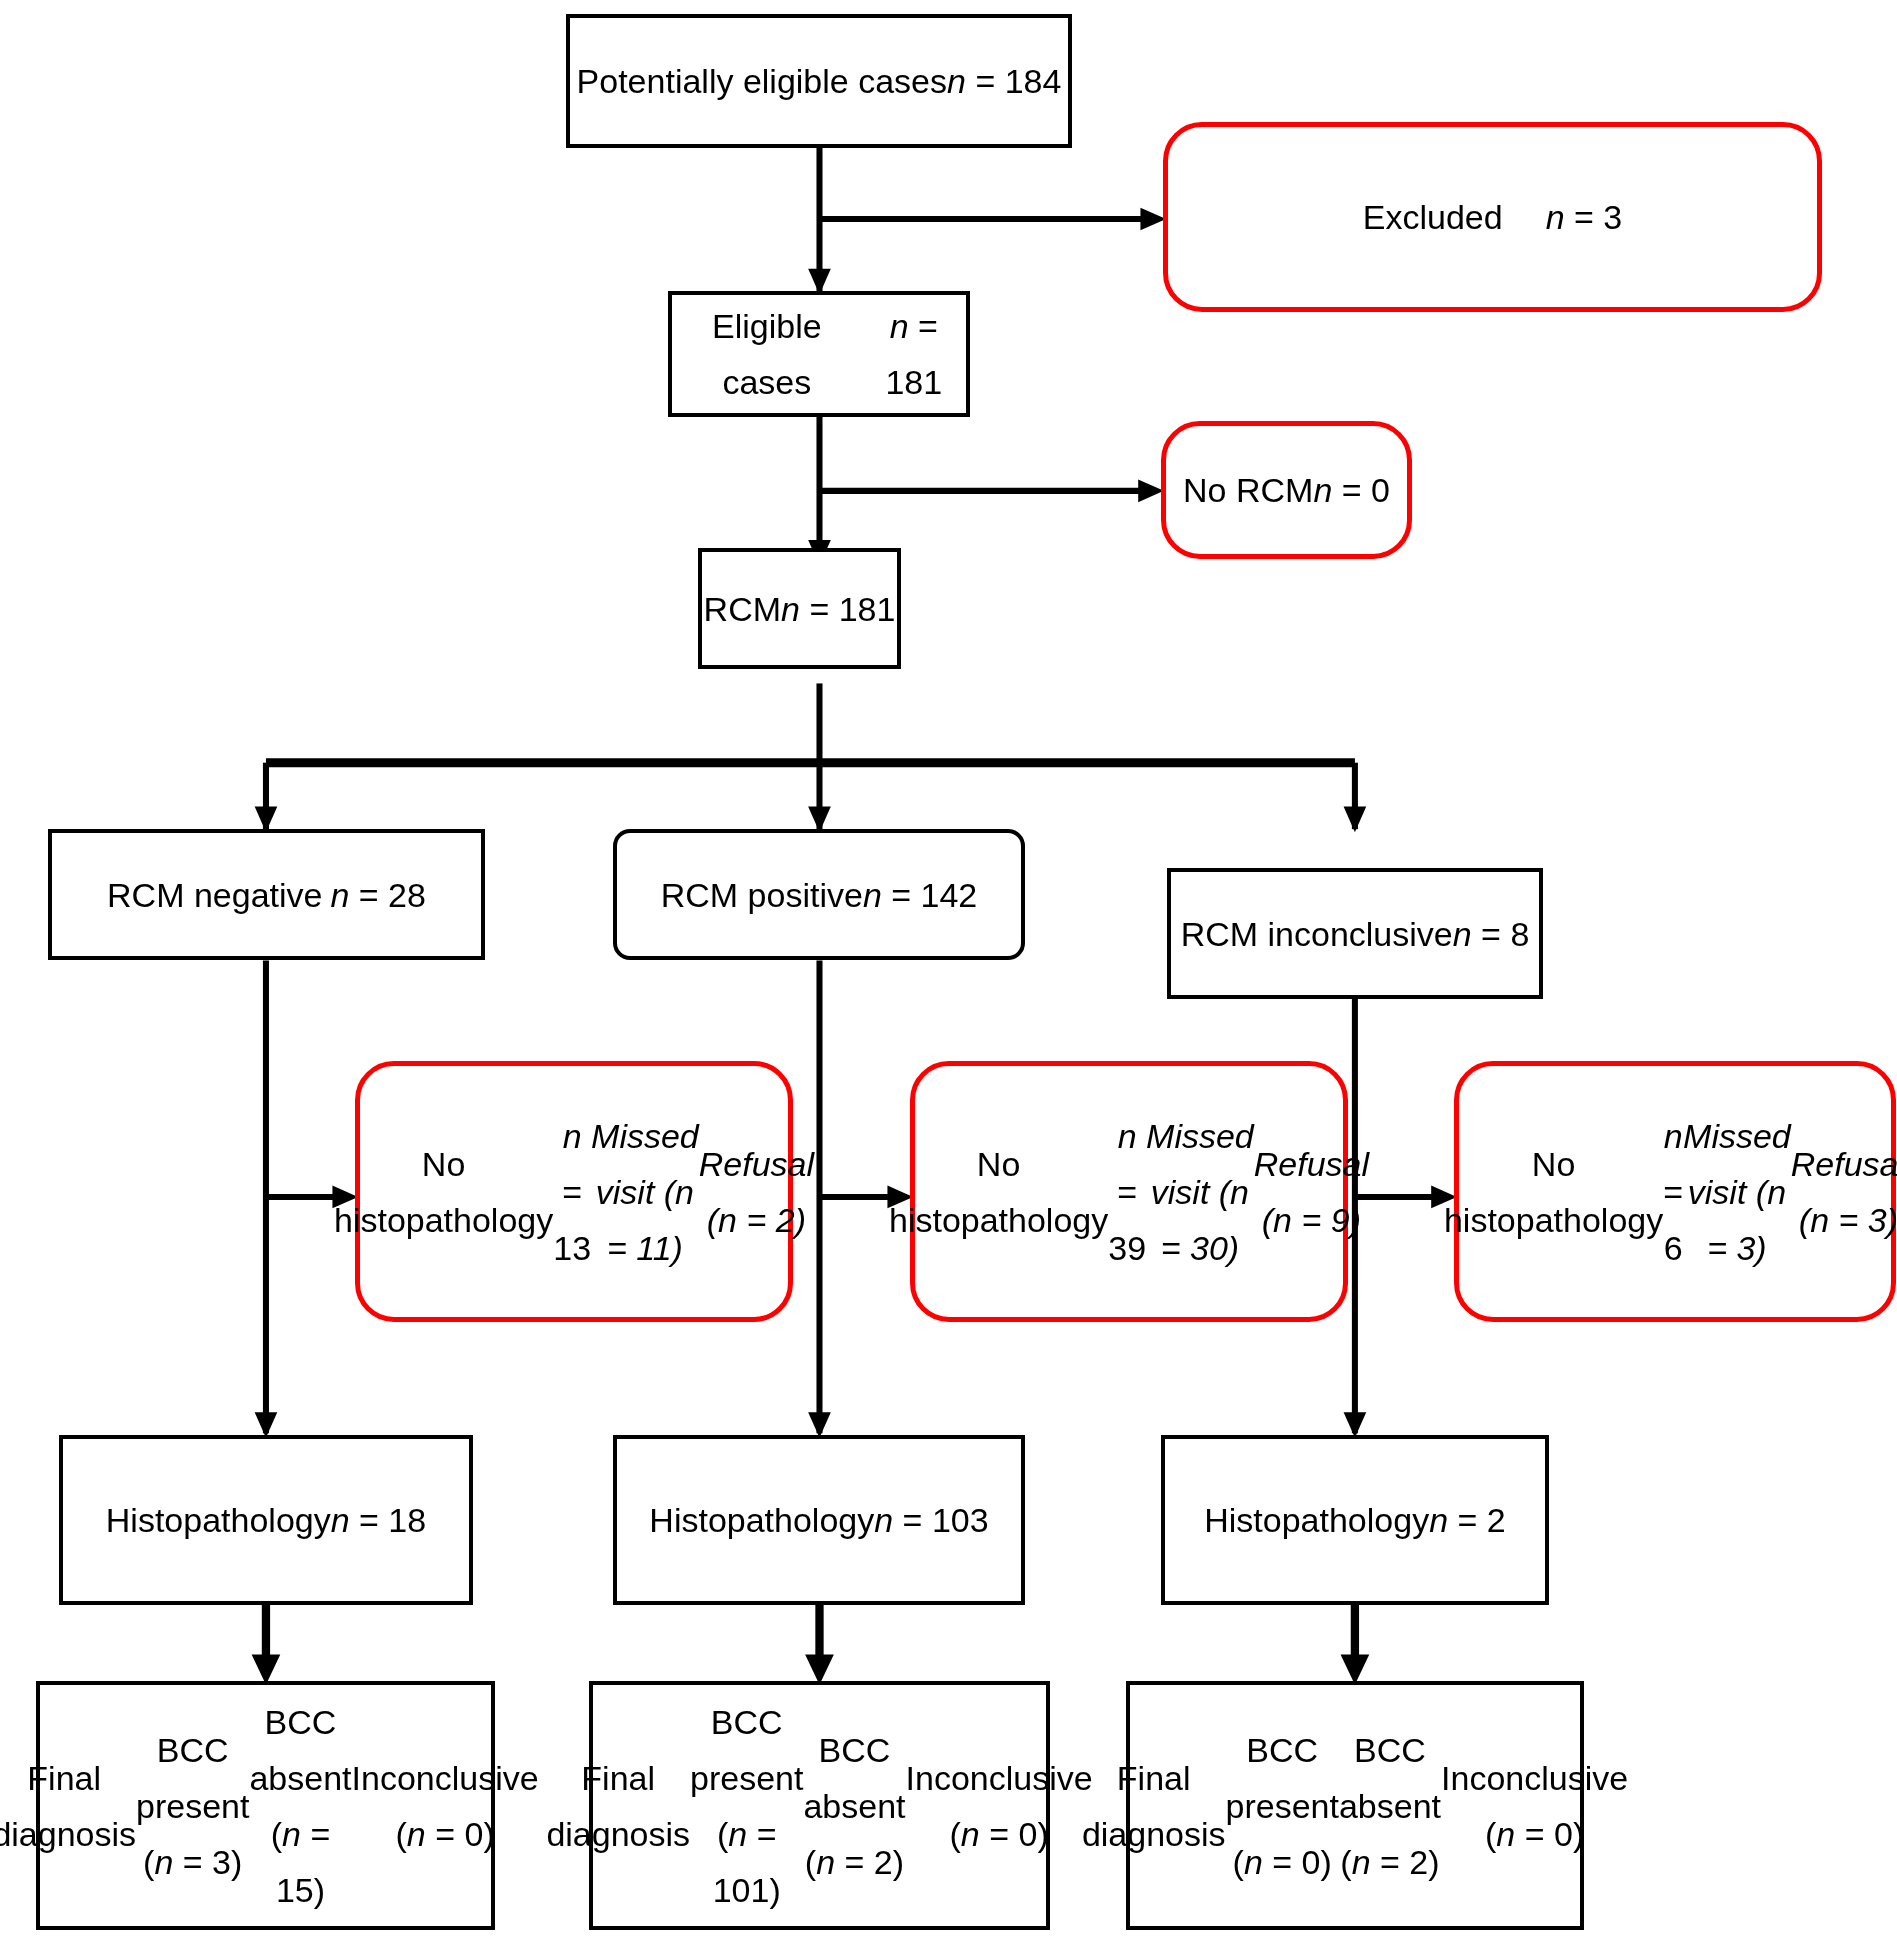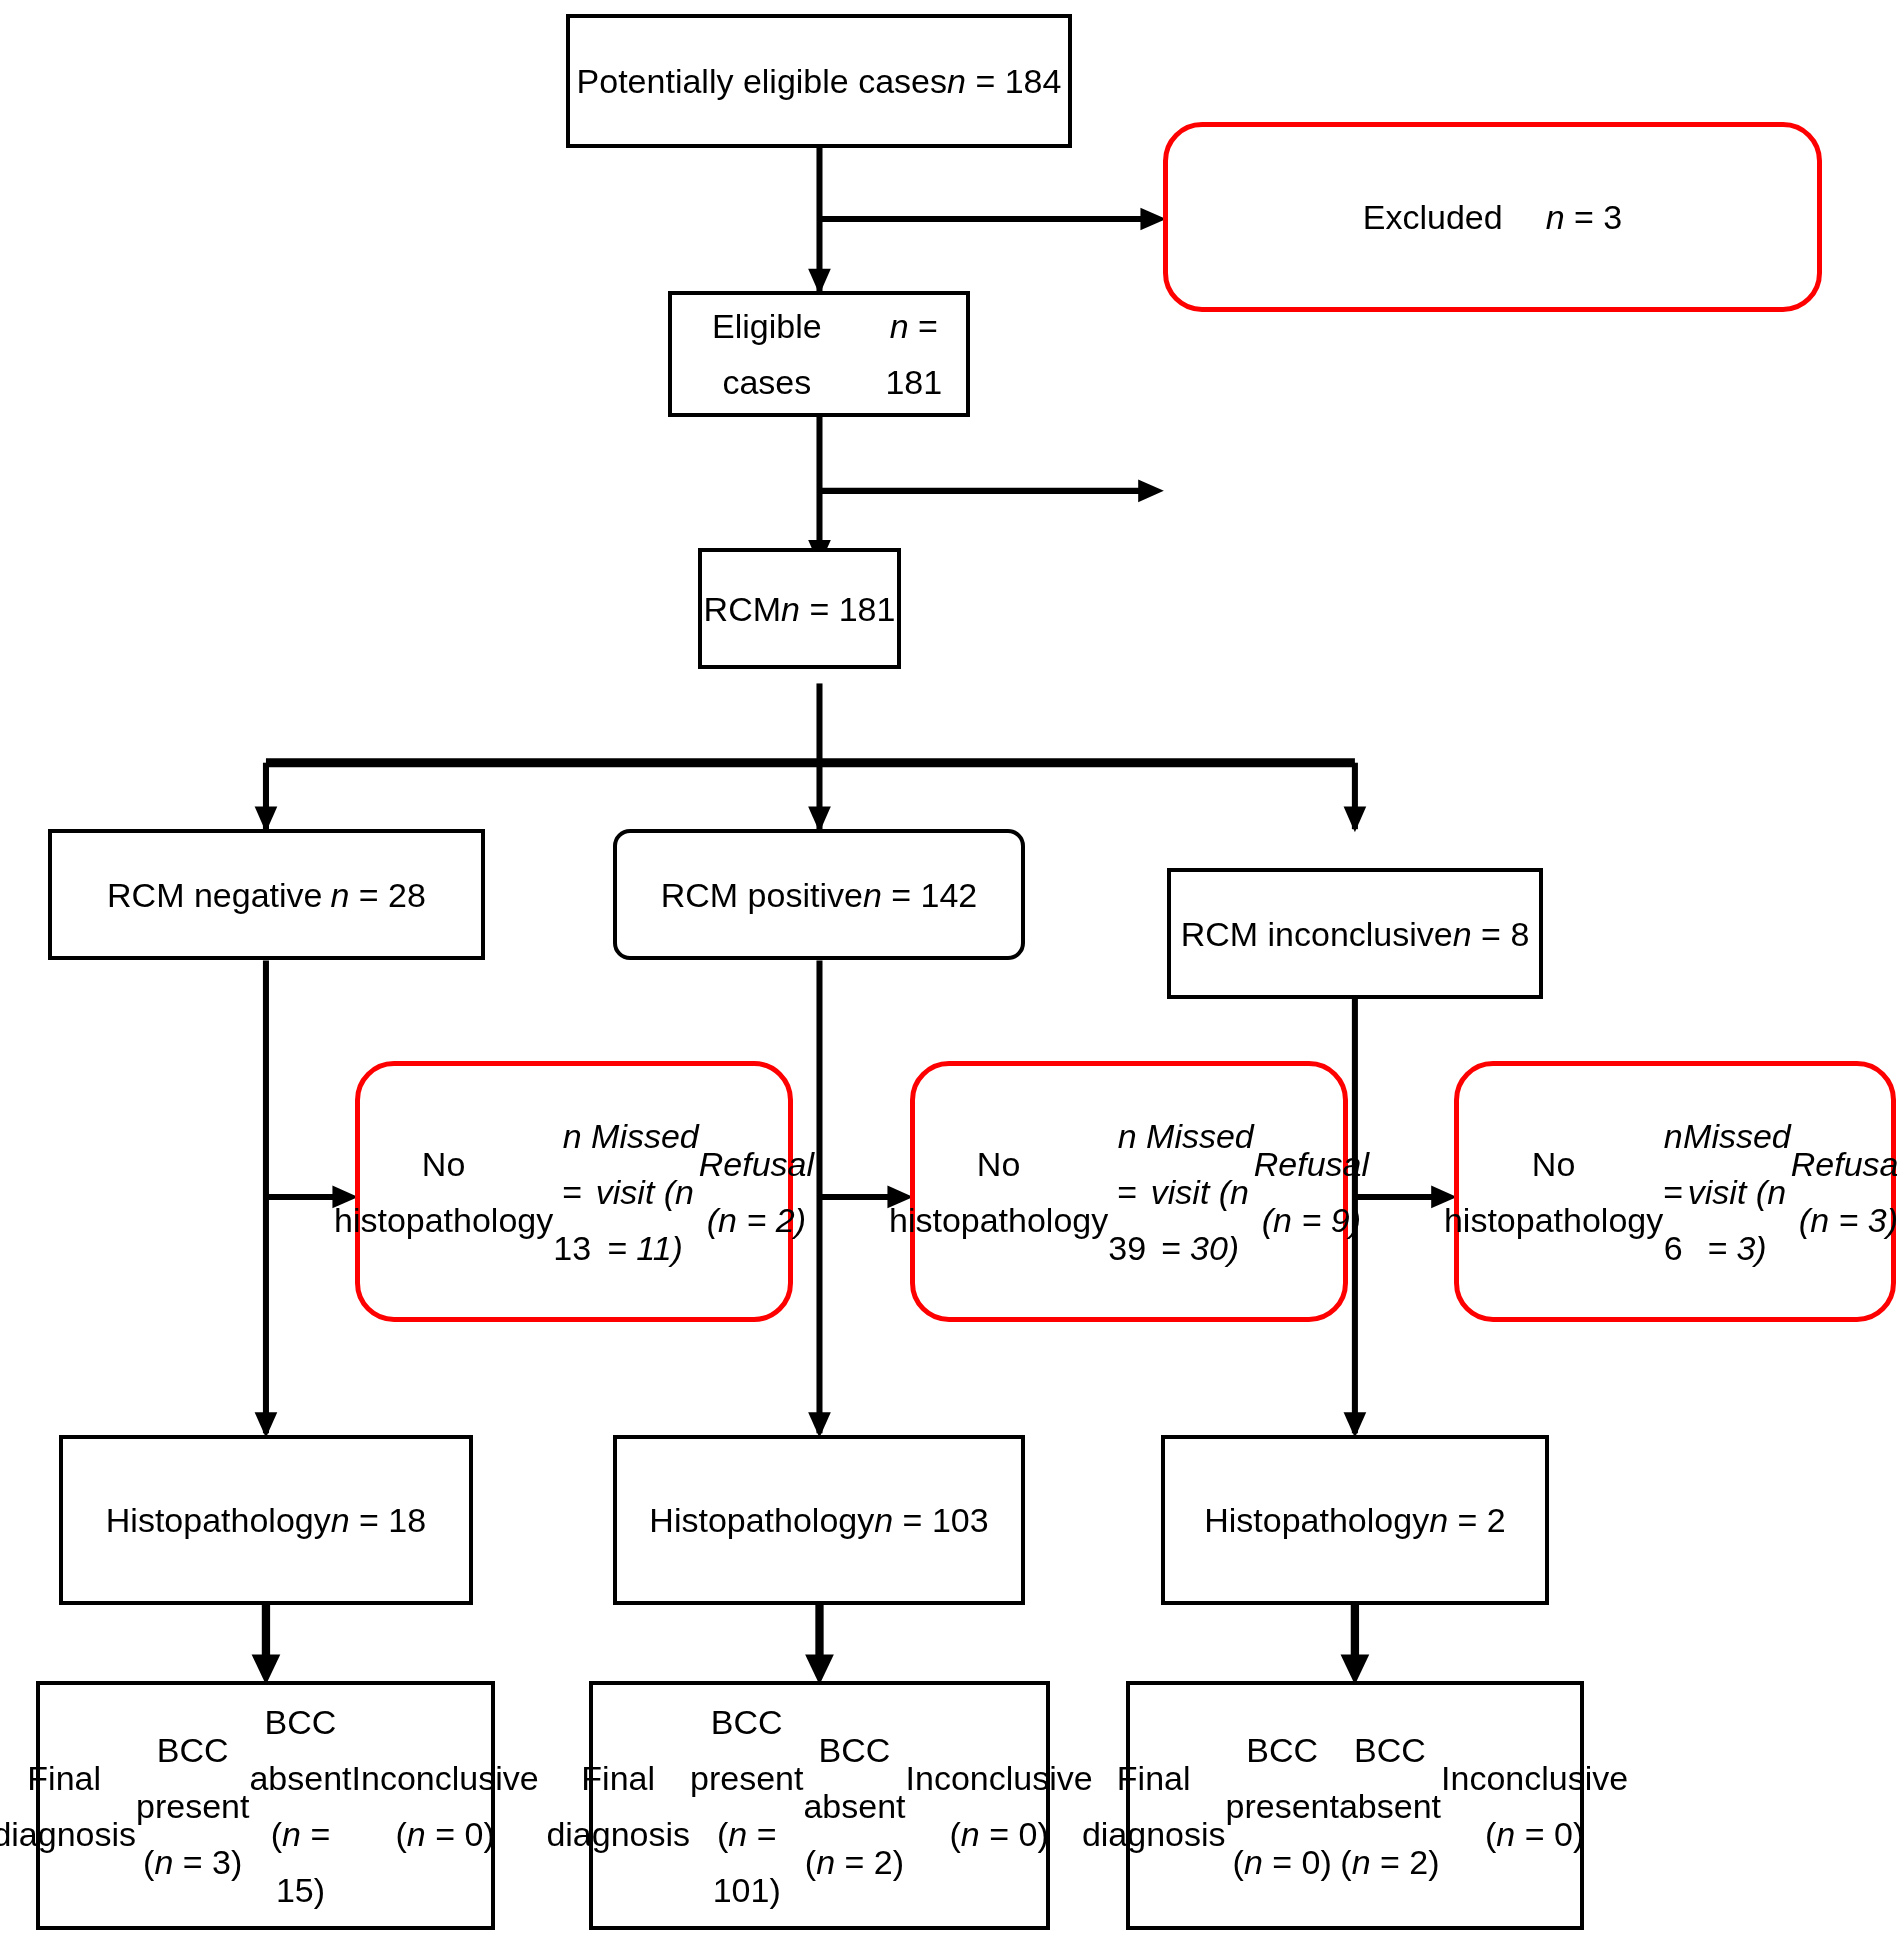--- a/index.html
+++ b/index.html
@@ -101,20 +101,24 @@
       <div class="line"><span class="it">n</span><span> = 184</span></div>
     </div>
   <div class="node exclusion" id="n-excluded">
       <div class="line"><span>Excluded</span></div>
       <div class="line"><span class="it">n</span><span> = 3</span></div>
     </div>
   <div class="node" id="n-eligible">
       <div class="line"><span>Eligible cases</span></div>
       <div class="line"><span class="it">n</span><span> = 181</span></div>
     </div>
+  <div class="node exclusion" id="n-no-rcm">
+      <div class="line"><span>No RCM</span></div>
+      <div class="line"><span class="it">n</span><span> = 0</span></div>
+    </div>
   <div class="node" id="n-rcm">
       <div class="line"><span>RCM</span></div>
       <div class="line"><span class="it">n</span><span> = 181</span></div>
     </div>
   <div class="node" id="n-rcm-negative">
       <div class="line"><span>RCM negative</span></div>
       <div class="line"><span class="it">n</span><span> = 28</span></div>
     </div>
   <div class="node" id="n-rcm-positive">
       <div class="line"><span>RCM positive</span></div>

